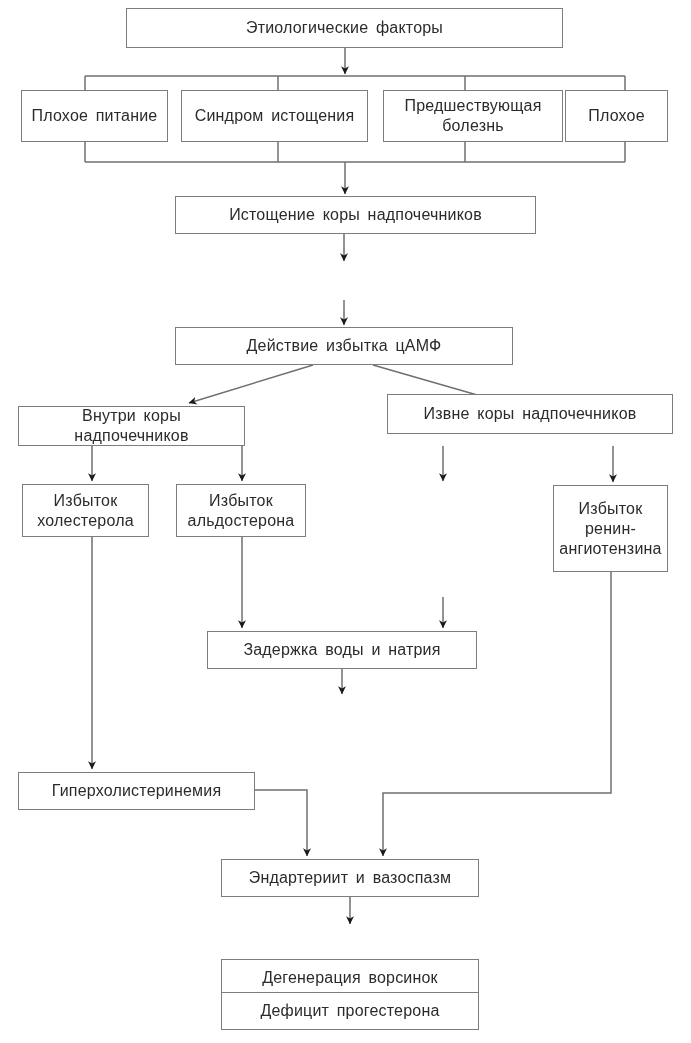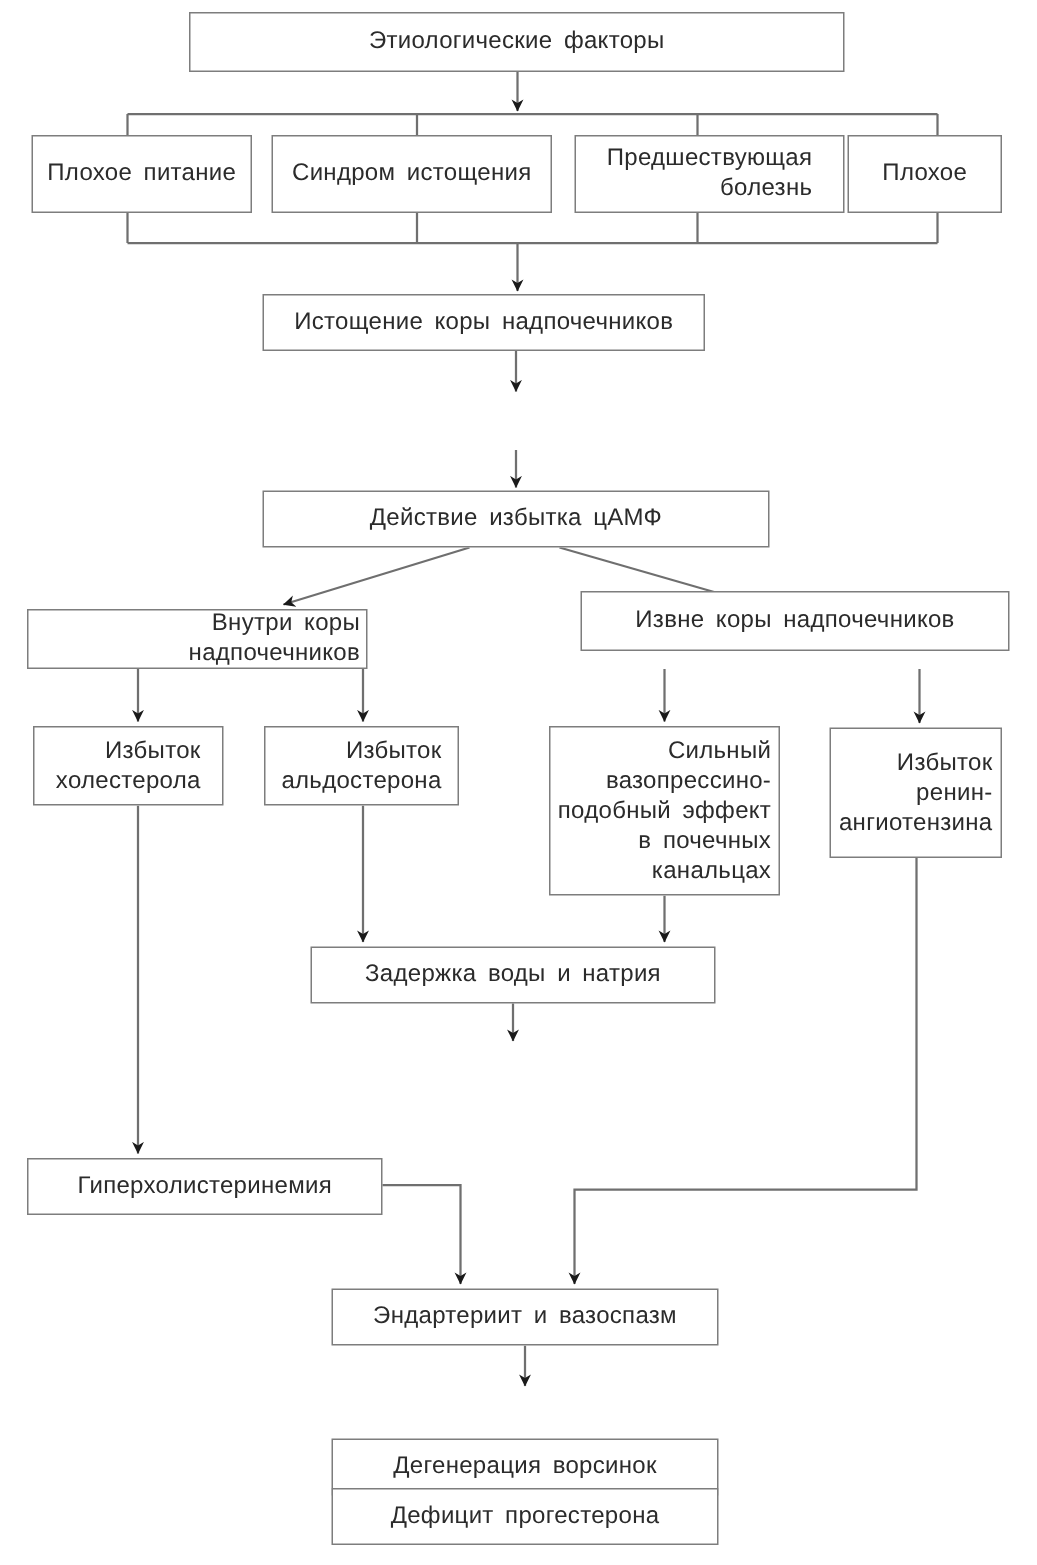--- a/index.html
+++ b/index.html
@@ -25,21 +25,21 @@
     position: absolute;
     z-index: 2;
     box-sizing: border-box;
     background: #ffffff;
     border: 1.5px solid #7d7d7d;
     color: #2b2b2b;
     font-size: 16px;
     line-height: 20px;
     letter-spacing: 0.2px;
     word-spacing: 3px;
-    text-align: right;
+    text-align: center;
     white-space: pre-line;
     display: flex;
     align-items: center;
     justify-content: center;
     padding: 18px 4px;
   }
 </style>
 </head>
 <body>
 
@@ -98,40 +98,35 @@
 
   <div class="node" style="left:21px;top:90px;width:147px;height:52px">Плохое питание</div>
 
   <div class="node" style="left:181px;top:90px;width:187px;height:52px">Синдром истощения</div>
 
   <div class="node" style="left:383px;top:90px;width:180px;height:52px">Предшествующая
 болезнь</div>
 
   <div class="node" style="left:565px;top:90px;width:103px;height:52px">Плохое</div>
 
-  <div class="node" style="left:175px;top:196px;width:295px;height:38px">Истощение коры надпочечников</div>
+  <div class="node" style="left:175px;top:196px;width:361px;height:38px">Истощение коры надпочечников</div>
 
 
   <div class="node" style="left:175px;top:327px;width:338px;height:38px">Действие избытка цАМФ</div>
 
   <div class="node" style="left:18px;top:406px;width:227px;height:40px">Внутри коры надпочечников</div>
 
   <div class="node" style="left:387px;top:394px;width:286px;height:40px">Извне коры надпочечников</div>
 
   <div class="node" style="left:22px;top:484px;width:127px;height:53px">Избыток
 холестерола</div>
 
   <div class="node" style="left:176px;top:484px;width:130px;height:53px">Избыток
 альдостерона</div>
 
-  <div class="node" style="left:366px;top:484px;width:154px;height:113px">Сильный
-вазопрессино-
-подобный эффект
-в почечных
-канальцах</div>
 
   <div class="node" style="left:553px;top:485px;width:115px;height:87px">Избыток
 ренин-
 ангиотензина</div>
 
   <div class="node" style="left:207px;top:631px;width:270px;height:37px">Задержка воды и натрия</div>
 
 
   <div class="node" style="left:18px;top:772px;width:237px;height:38px">Гиперхолистеринемия</div>
 

